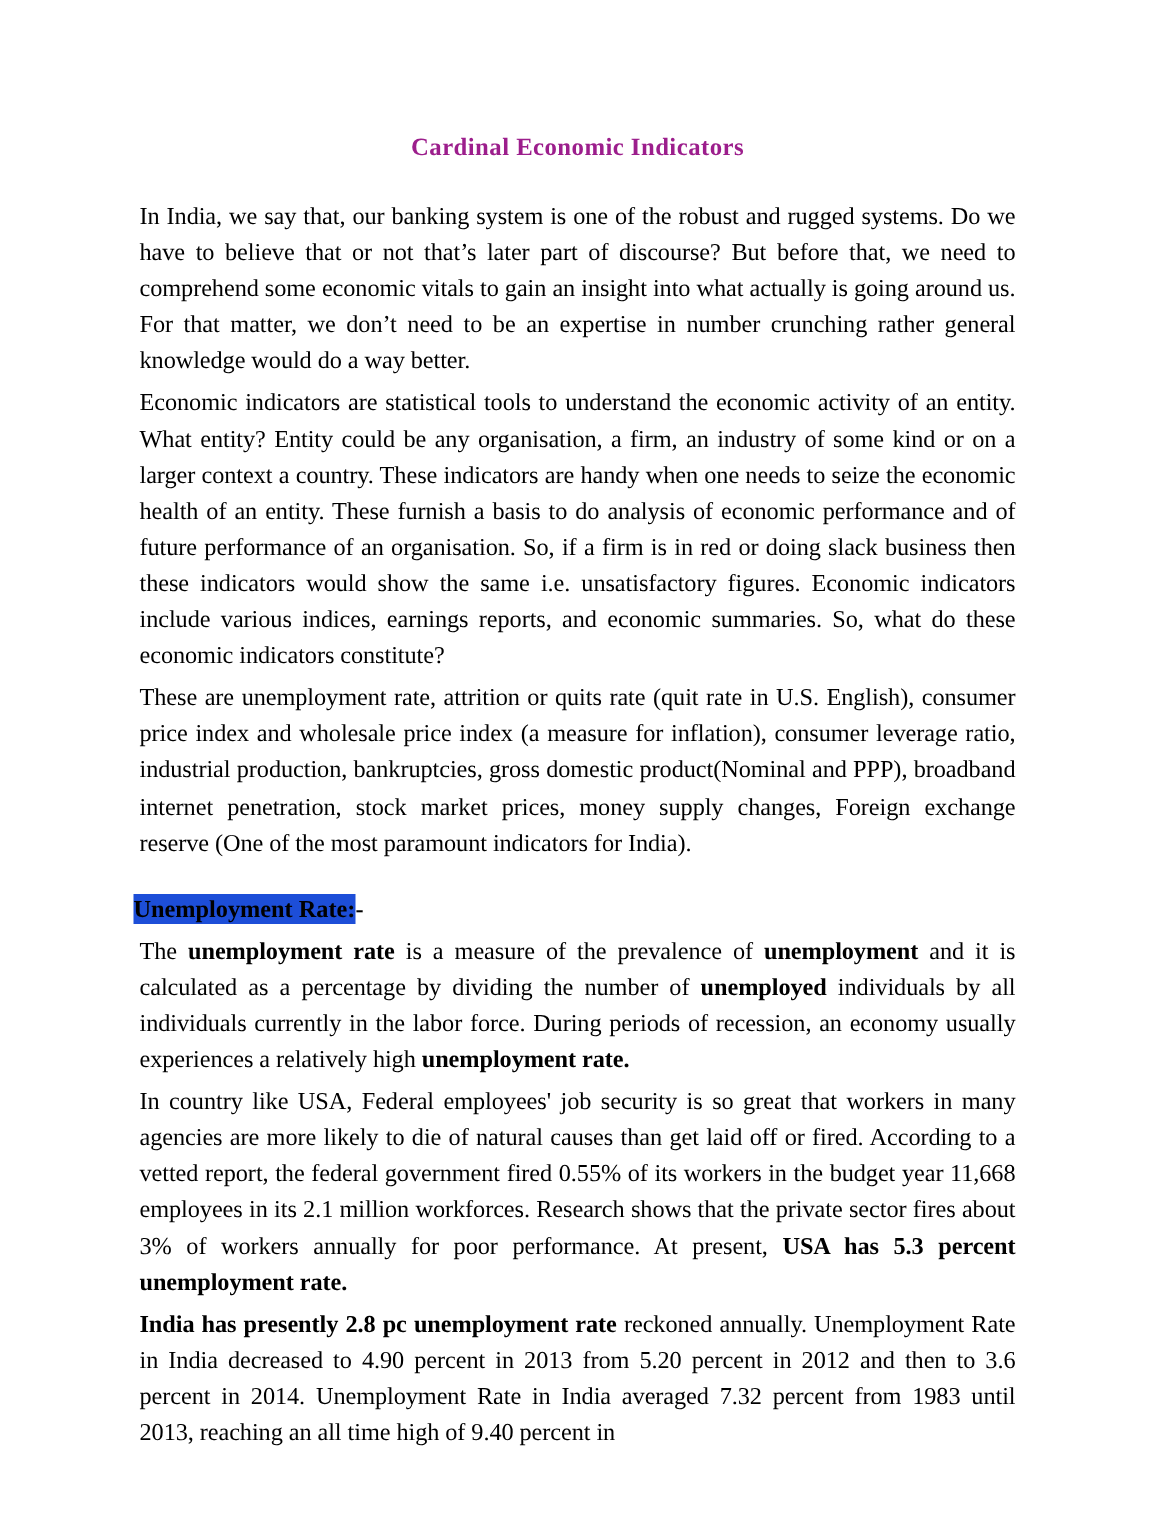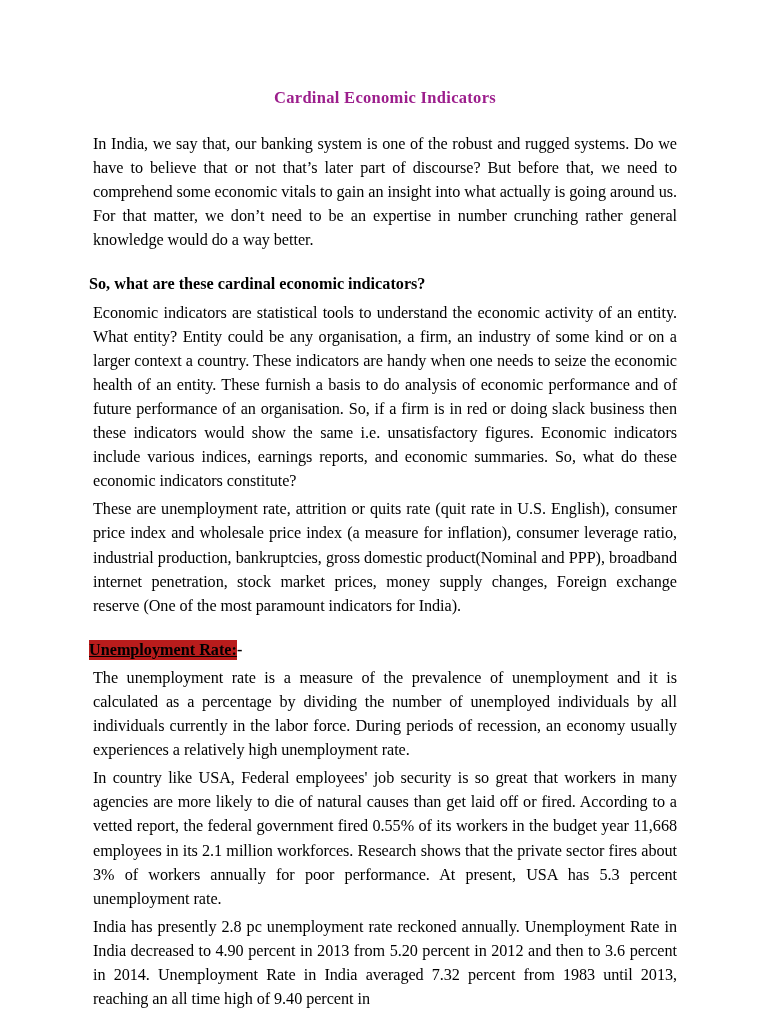--- a/index.html
+++ b/index.html
@@ -64,38 +64,36 @@
   }
 
   .hl-head {
     margin: 0;
     font-size: 16.2px;
     line-height: 24.1px;
     font-weight: bold;
     text-align: left;
   }
   .hl-head .hl {
-    background: #b91c1c;
+    background: #1d4ed8;
     padding: 1px 0 1px 0;
-    text-decoration: underline;
   }
 
-  b, strong { font-weight: normal; }
+  b, strong { font-weight: bold; }
 </style>
 </head>
 <body>
 
 <div class="page">
   <div class="content">
 
     <h1 class="doc-title">Cardinal Economic Indicators</h1>
 
     <p class="body-par">In India, we say that, our banking system is one of the robust and rugged systems. Do we have to believe that or not that’s later part of discourse? But before that, we need to comprehend some economic vitals to gain an insight into what actually is going around us. For that matter, we don’t need to be an expertise in number crunching rather general knowledge would do a way better.</p>
 
-    <p class="sub-head gap-before">So, what are these cardinal economic indicators?</p>
 
     <p class="body-par">Economic indicators are statistical tools to understand the economic activity of an entity. What entity? Entity could be any organisation, a firm, an industry of some kind or on a larger context a country. These indicators are handy when one needs to seize the economic health of an entity. These furnish a basis to do analysis of economic performance and of future performance of an organisation. So, if a firm is in red or doing slack business then these indicators would show the same i.e. unsatisfactory figures.  Economic indicators include various indices, earnings reports, and economic summaries. So, what do these economic indicators constitute?</p>
 
     <p class="body-par">These are unemployment rate, attrition or quits rate  (quit rate in U.S. English),  consumer price index and wholesale price index (a measure for inflation), consumer leverage ratio, industrial production, bankruptcies, gross domestic product(Nominal and PPP), broadband internet penetration, stock market prices, money supply changes, Foreign exchange reserve (One of the most paramount indicators for India).</p>
 
     <p class="hl-head gap-before"><span class="hl">Unemployment Rate:</span><span>-</span></p>
 
     <p class="body-par"><span>The </span><b>unemployment rate</b><span> is a measure of the prevalence of </span><b>unemployment</b><span> and it is calculated as a percentage by dividing the number of </span><b>unemployed</b><span> individuals by all individuals currently in the labor force. During periods of recession, an economy usually experiences a relatively high </span><b>unemployment rate.</b></p>
 
     <p class="body-par"><span>In country like USA, Federal employees' job security is so great that workers in many agencies are more likely to die of natural causes than get laid off or fired. According to a vetted report, the federal government fired 0.55% of its workers in the budget year 11,668 employees in its 2.1 million workforces. Research shows that the private sector fires about 3% of workers annually for poor performance. At present, </span><b>USA has 5.3 percent unemployment rate.</b></p>

